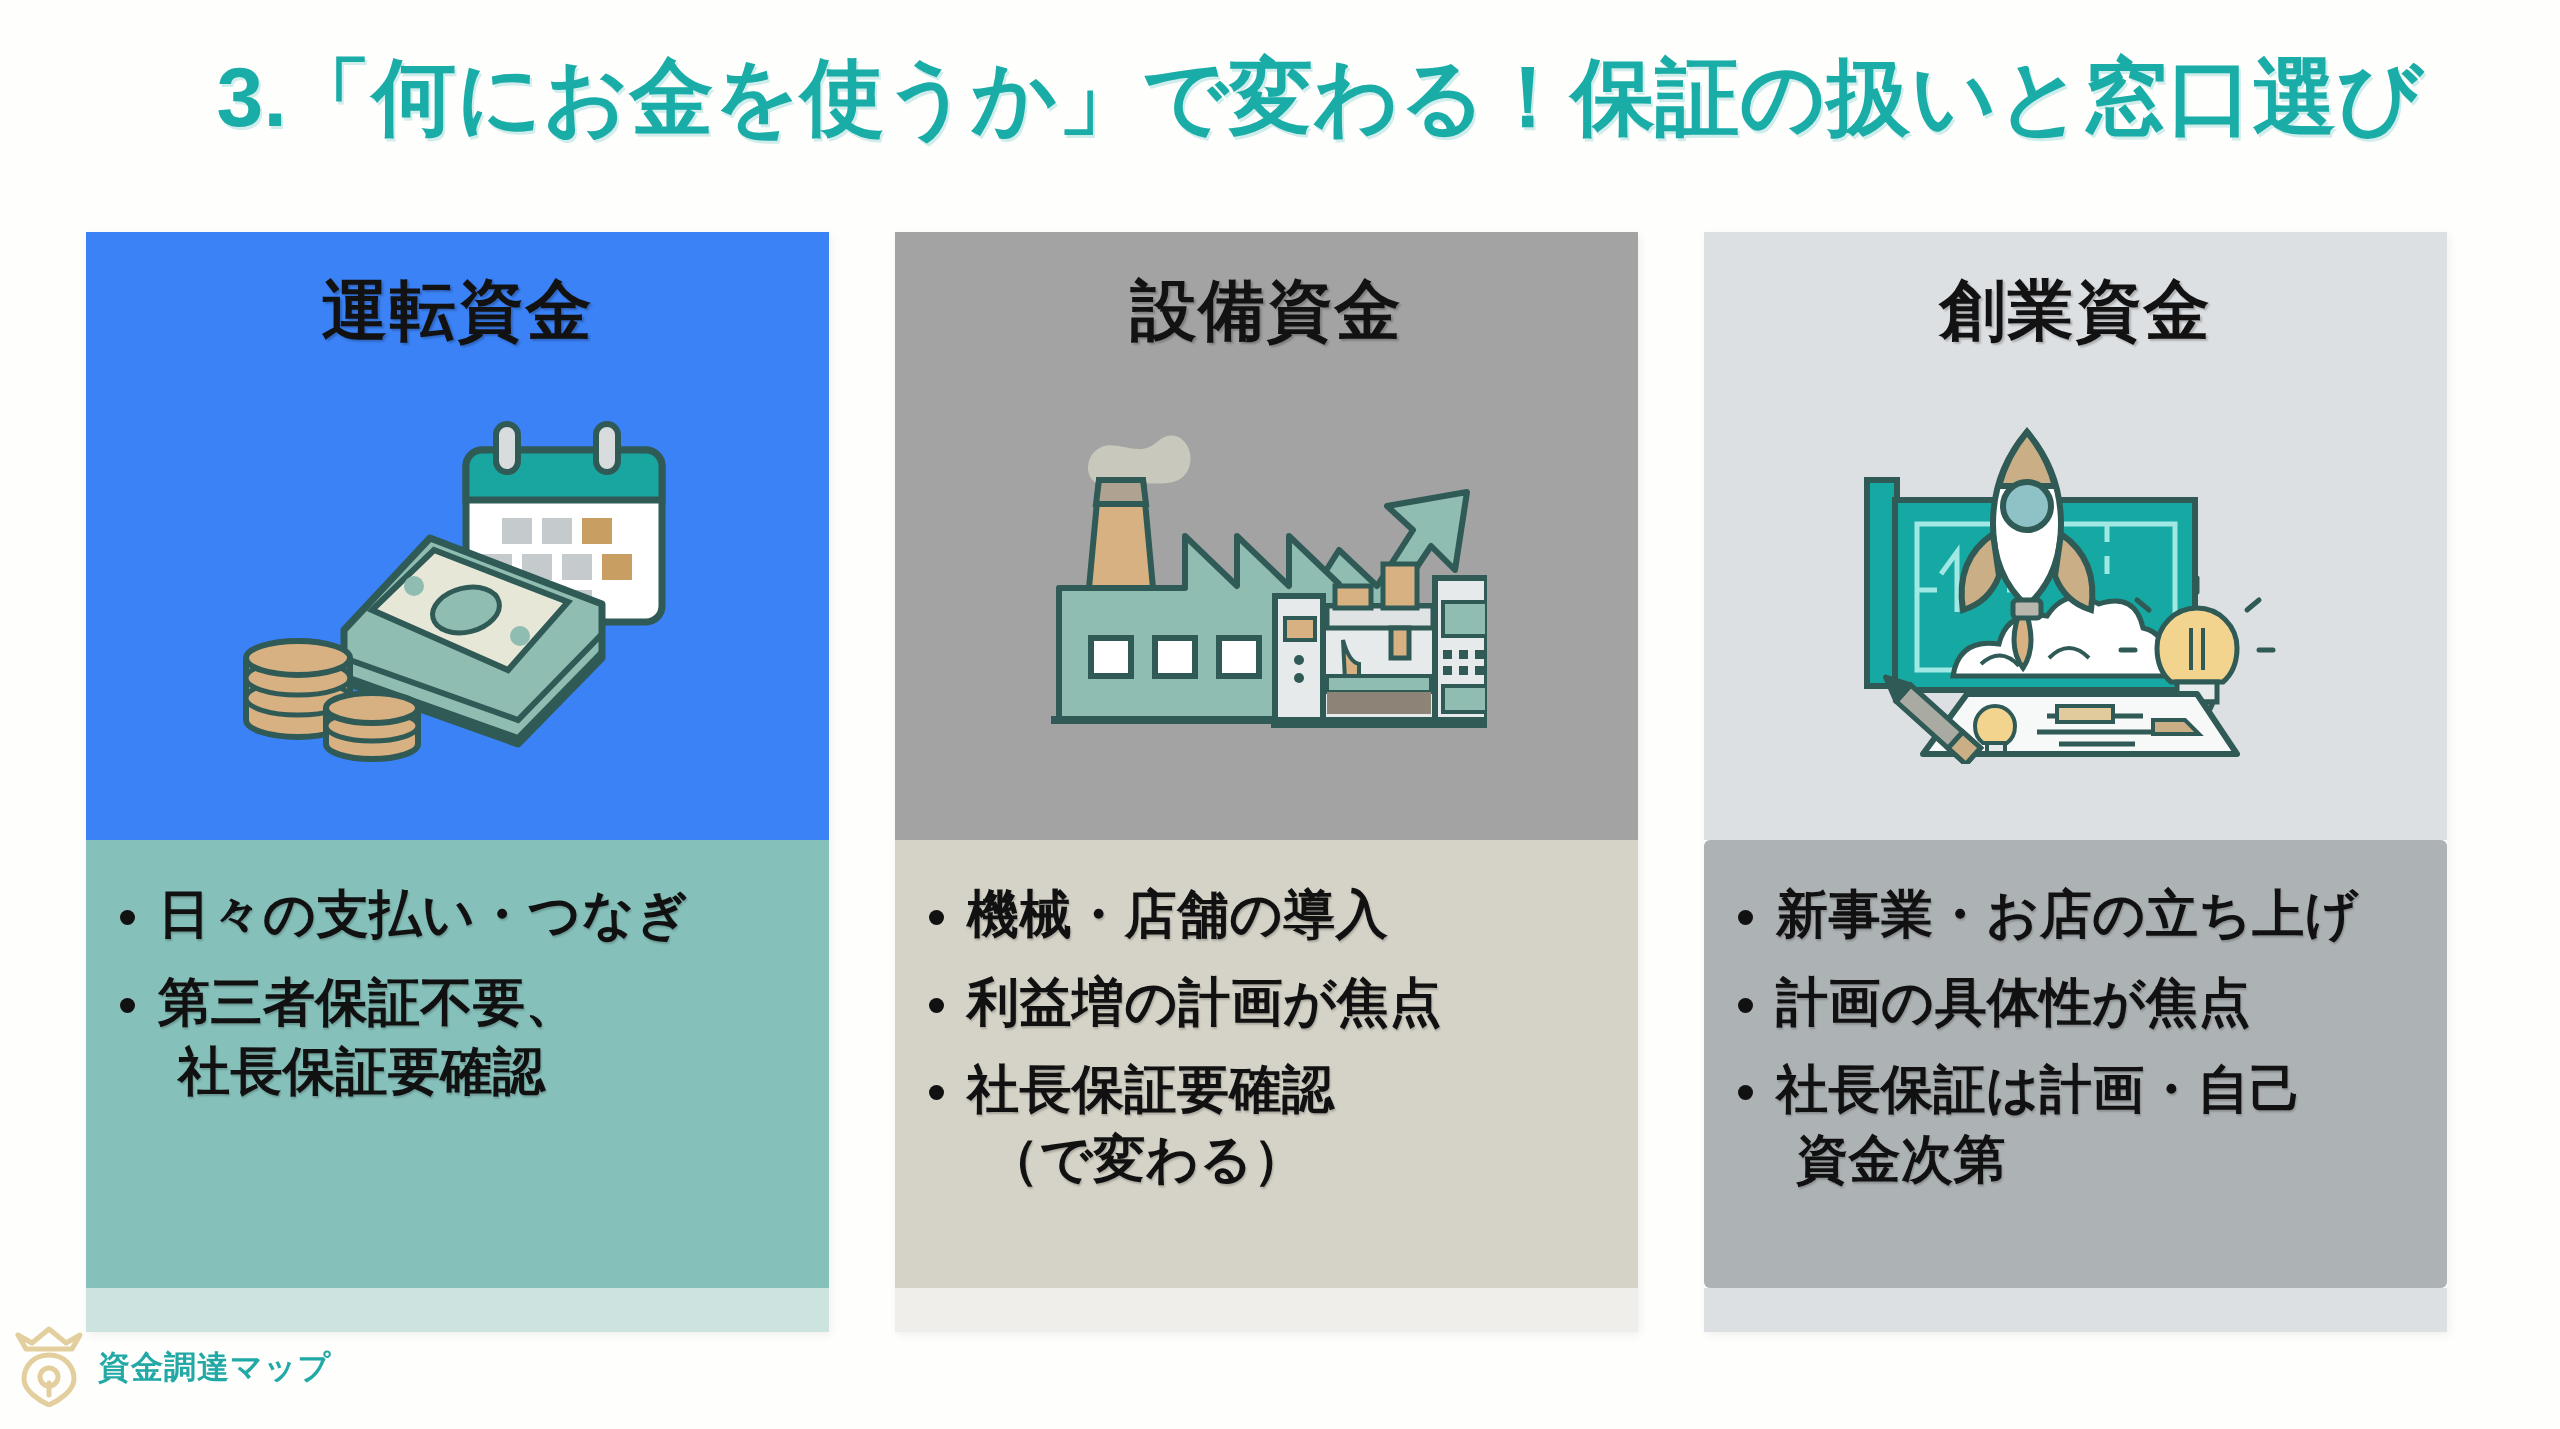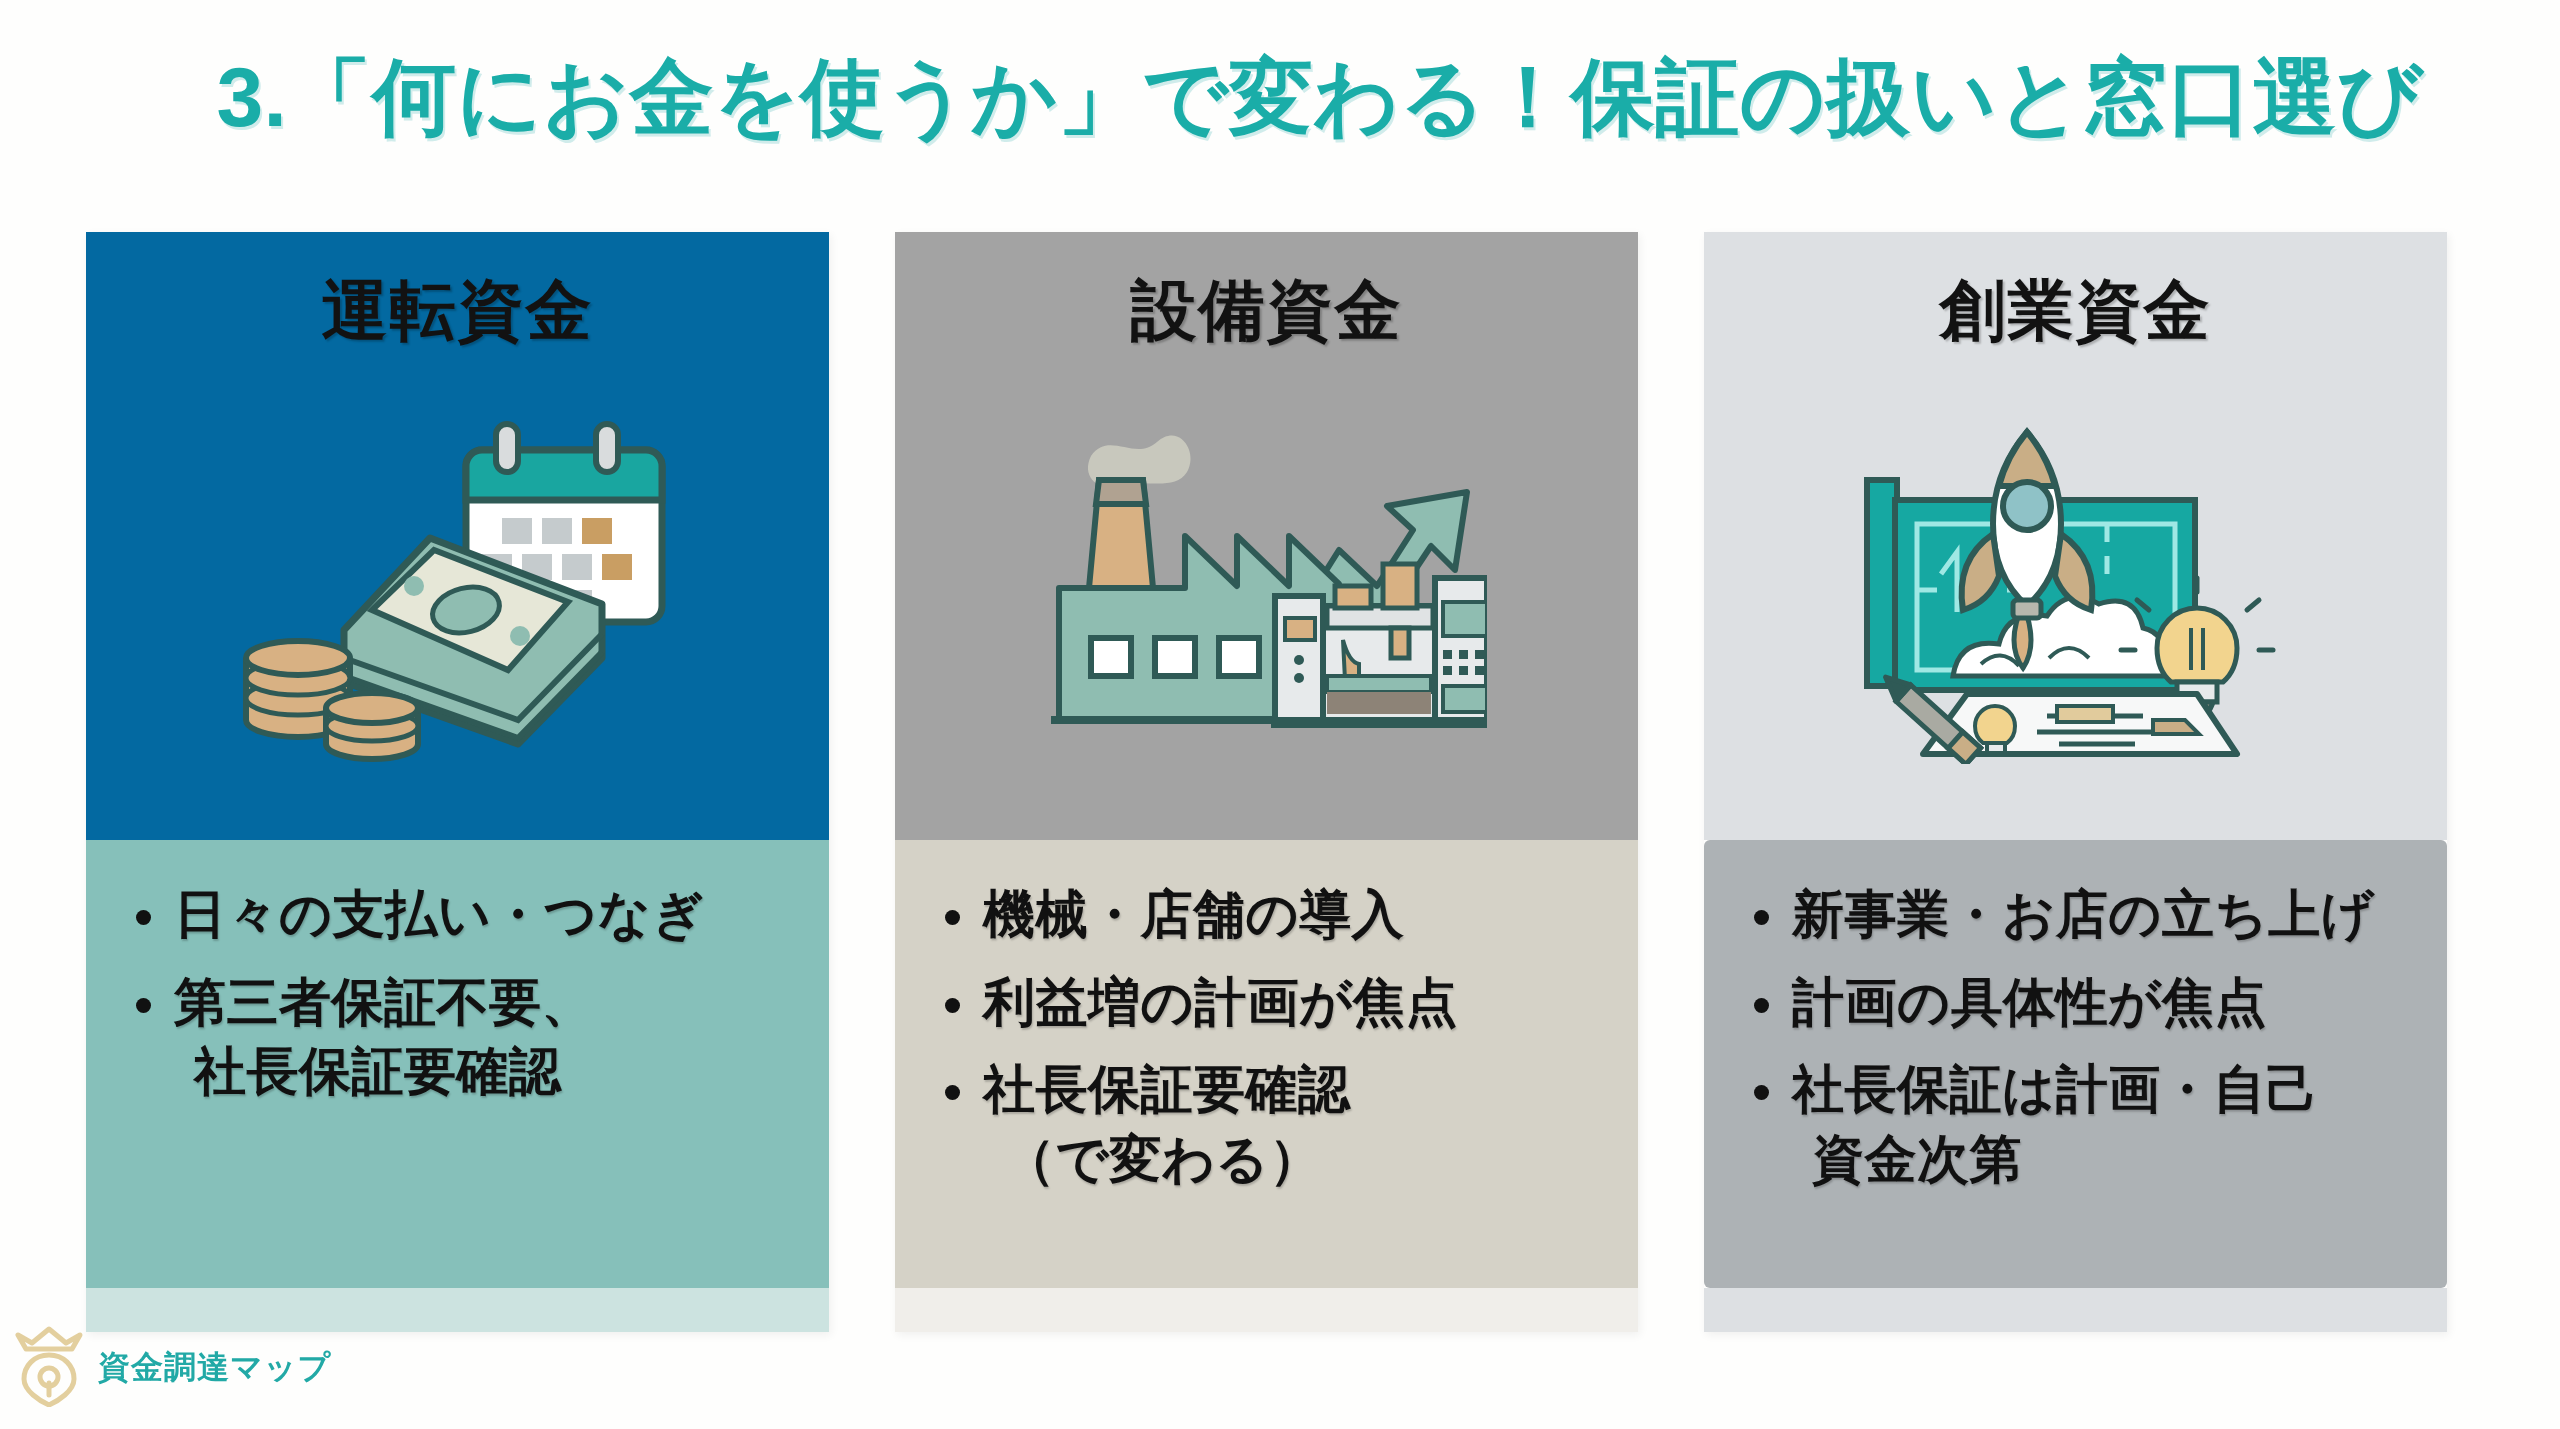--- a/index.html
+++ b/index.html
@@ -78,21 +78,21 @@
   .illus {
     position: absolute;
     left: 50%;
     transform: translateX(-50%);
     top: 182px;
   }
 
   
   .card-bottom {
     flex: 1;
-    padding: 40px 28px 16px 34px;
+    padding: 40px 28px 16px 18px;
     box-sizing: border-box;
   }
   .card-foot {
     height: 44px;
   }
 
   ul.bullets {
     list-style: none;
     margin: 0;
     padding: 0;
@@ -143,21 +143,21 @@
 </head>
 <body>
 
 <div class="slide" style="background: rgb(254, 254, 253);">
 
   <div class="slide-title" style="color: rgb(26, 173, 168); padding-left: 40px;">3.「何にお金を使うか」で変わる！保証の扱いと窓口選び</div>
 
   <div class="cards">
 
     <div class="card">
-      <div class="card-top" id="c0-top" style="background: #0369a1;">
+      <div class="card-top" id="c0-top" style="background: #3b82f6;">
         <div class="card-heading">運転資金</div>
         <div class="illus">
           <svg width="440" height="360" viewBox="0 0 440 360">
 
             <g>
               <rect x="228" y="36" width="196" height="172" rx="16" fill="#ffffff" stroke="#2f5a56" stroke-width="7"></rect>
               <path d="M228 52 a16 16 0 0 1 16 -16 h164 a16 16 0 0 1 16 16 v34 h-196 z" fill="#19a6a0" stroke="#2f5a56" stroke-width="7"></path>
               <rect x="258" y="10" width="22" height="48" rx="11" fill="#d9dcdd" stroke="#2f5a56" stroke-width="6"></rect>
               <rect x="358" y="10" width="22" height="48" rx="11" fill="#d9dcdd" stroke="#2f5a56" stroke-width="6"></rect>
               <rect x="264" y="104" width="30" height="26" fill="#c5cbcd"></rect>

